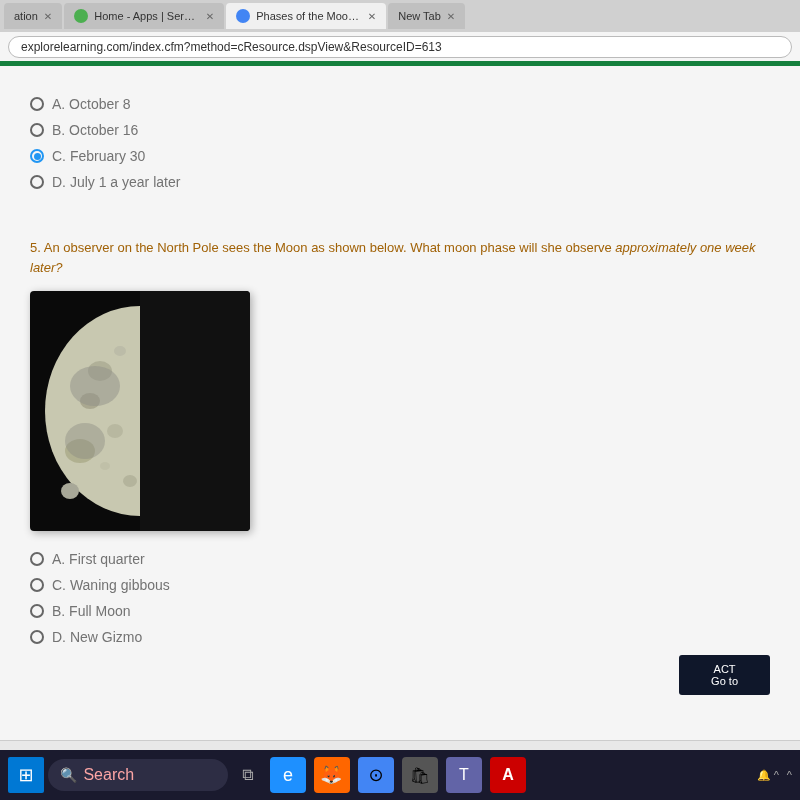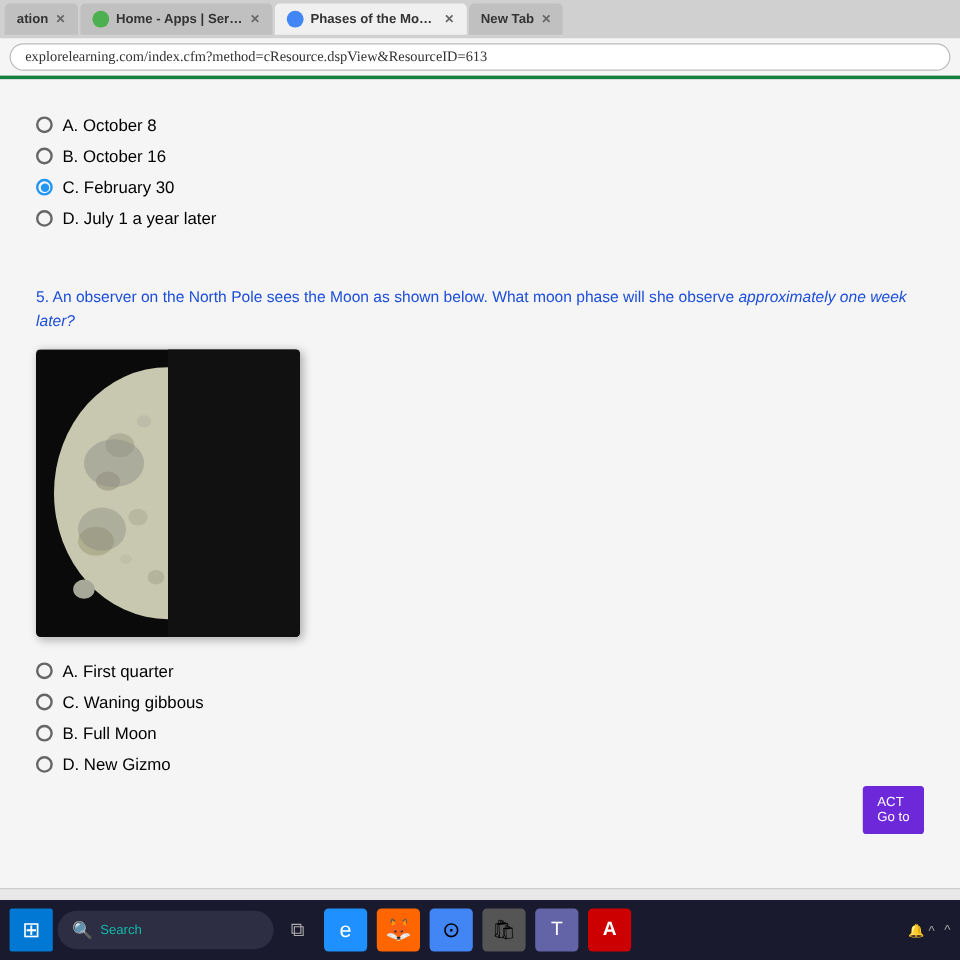--- a/index.html
+++ b/index.html
@@ -32,21 +32,20 @@
       align-items: center;
       padding: 0 10px;
       height: 26px;
       background: #c0c0c0;
       border-radius: 4px 4px 0 0;
       gap: 6px;
       max-width: 160px;
       overflow: hidden;
       white-space: nowrap;
       cursor: pointer;
-      font-weight: bold;
     }
 
     .tab.active {
       background: #f0f0f0;
     }
 
     .tab-close {
       font-size: 10px;
       color: #666;
       cursor: pointer;
@@ -66,22 +65,21 @@
       text-overflow: ellipsis;
     }
 
     .address-bar {
       display: flex;
       align-items: center;
       background: #f5f5f5;
       padding: 4px 8px;
       gap: 8px;
       height: 34px;
-      border-bottom: 3px solid #15803d;
-      font-family: Liberation Serif, serif;
+      border-bottom: 5px solid #15803d;
     }
 
     .address-input {
       flex: 1;
       background: white;
       border: 1px solid #bbb;
       border-radius: 12px;
       padding: 3px 12px;
       font-size: 12px;
       color: #333;
@@ -95,21 +93,21 @@
       overflow-y: auto;
     }
 
     
     .answer-option {
       display: flex;
       align-items: center;
       margin: 10px 0;
       gap: 8px;
       font-size: 14px;
-      color: #000000;
+      color: #737373;
     }
 
     .radio-circle {
       width: 14px;
       height: 14px;
       border-radius: 50%;
       border: 2px solid #666;
       flex-shrink: 0;
       display: flex;
       align-items: center;
@@ -124,21 +122,21 @@
       content: '';
       width: 7px;
       height: 7px;
       border-radius: 50%;
       background: #2196F3;
     }
 
     
     .question-text {
       font-size: 13px;
-      color: #1d4ed8;
+      color: #a16207;
       margin: 20px 0 14px 0;
       line-height: 1.5;
     }
 
     .question-text em {
       font-style: italic;
     }
 
     .moon-image-container {
       width: 220px;
@@ -334,40 +332,40 @@
         <div class="radio-circle"></div>
         <span>B. Full Moon</span>
       </div>
       <div class="answer-option">
         <div class="radio-circle"></div>
         <span>D. New Gizmo</span>
       </div>
     </div>
 
     <div style="display:flex; justify-content:flex-end; margin-top:10px;">
-      <div style="background:#6d28d9; color:white; padding:8px 12px; font-size:11px; border-radius:3px; cursor:pointer; ">
+      <div style="background:#0f172a; color:white; padding:8px 32px; font-size:11px; border-radius:3px; cursor:pointer; text-align:center;">
         <div>ACT</div>
         <div>Go to</div>
       </div>
     </div>
   </div>
 </div>
 
 <div class="view-gizmo-bar">
   <span style="color:#2196F3; font-size:14px;">↑</span>
   <span style="color:#2196F3; cursor:pointer;">View Gizmo</span>
 </div>
 </div>
 
 <div class="taskbar">
   <div class="taskbar-start">⊞</div>
 
   <div class="taskbar-search">
     <span style="color:#aaa; font-size:14px;">🔍</span>
-    <span style="color:#14b8a6; font-size:11px;">Search</span>
+    <span style="color:#fca5a5; font-size:16px;">Search</span>
   </div>
 
   <div class="taskbar-icon">
     <span style="color:#aaa; font-size:16px;">⧉</span>
   </div>
 
   <div class="taskbar-app-icon" style="background:#1e90ff;">
     <span style="color:white; font-size:18px;">e</span>
   </div>
   <div class="taskbar-app-icon" style="background:#ff6600;">

